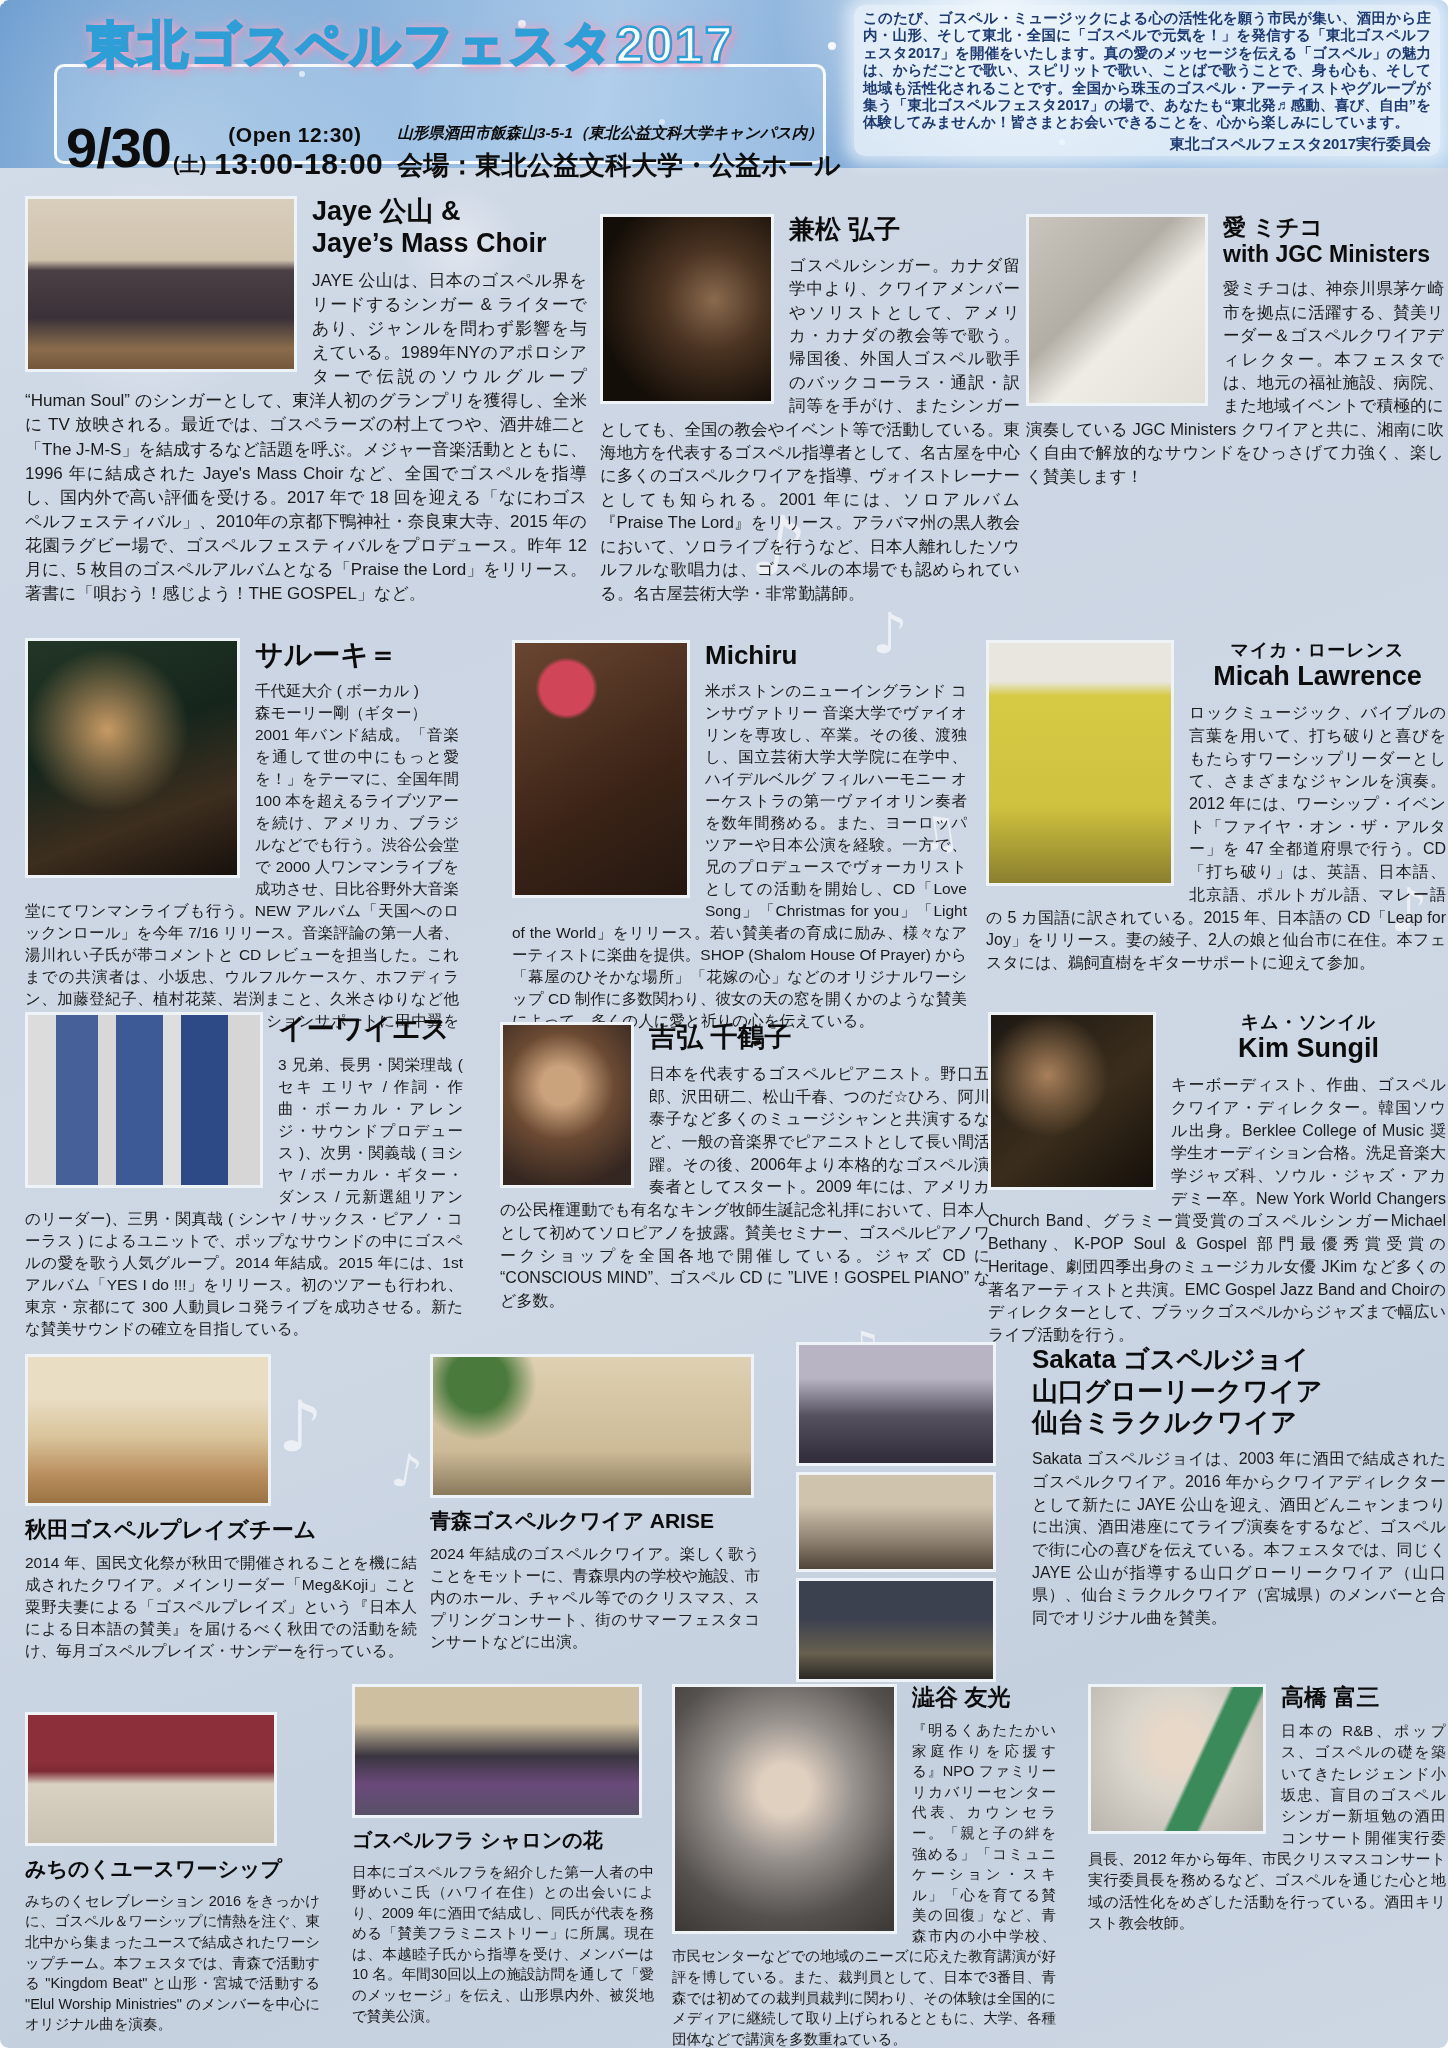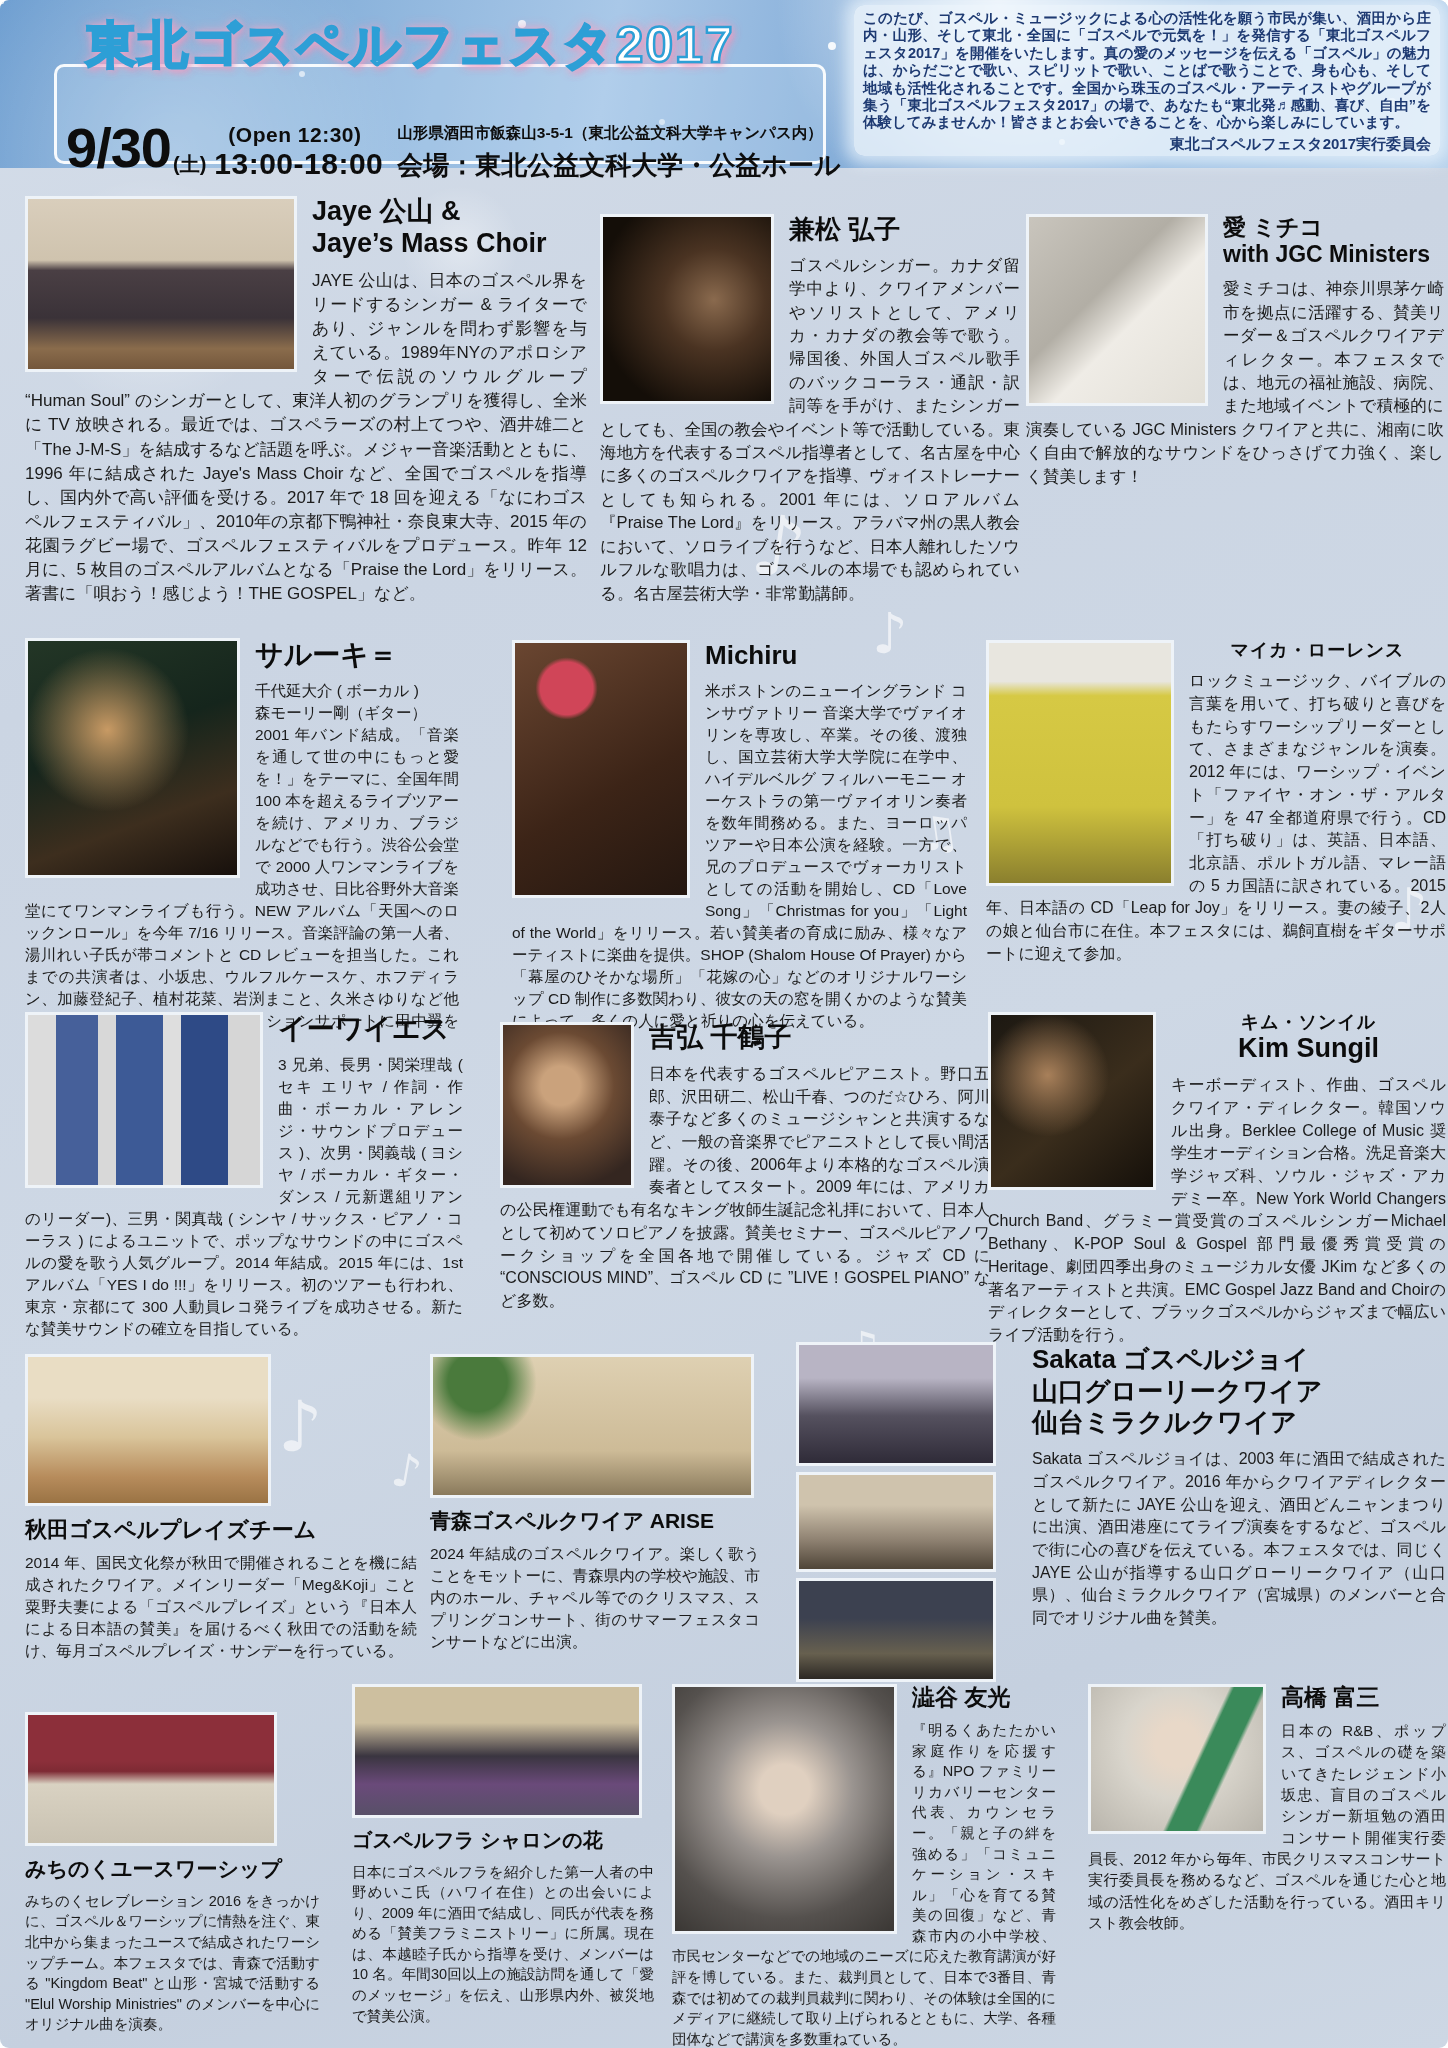--- a/index.html
+++ b/index.html
@@ -24,21 +24,21 @@
     color:#ffffff;-webkit-text-stroke:2.5px #2d9fd6;
     text-shadow:0 0 7px rgba(244,172,200,.95),0 0 13px rgba(242,160,195,.9),3px 4px 7px rgba(228,146,188,.85);
     white-space:nowrap;}
   .date-row{position:absolute;left:66px;top:94px;display:flex;align-items:flex-start;color:#0d0d0d;margin-top:27px;}
   .d-big{font-size:56px;font-weight:800;line-height:.95;letter-spacing:-1px;}
   .d-day{font-size:20px;font-weight:700;margin:30px 8px 0 2px;}
   .d-col{display:flex;flex-direction:column;margin-top:2px;}
   .d-open{font-size:21px;font-weight:700;letter-spacing:.5px;margin-left:14px;}
   .d-time{font-size:30px;font-weight:800;letter-spacing:.5px;}
   .d-addr{display:flex;flex-direction:column;margin:2px 0 0 14px;}
-  .d-addr1{font-size:15.5px;font-weight:700;}
+  .d-addr1{font-size:15.5px;font-weight:700;font-style:italic;}
   .d-addr2{font-size:26px;font-weight:800;margin-top:4px;}
   .intro-panel{position:absolute;right:8px;top:5px;width:568px;padding:5px 9px 3px;
     color:#1e3a72;font-size:14.5px;font-weight:600;line-height:1.2;text-align:justify;
     background:rgba(238,246,253,.78);border-radius:10px;box-shadow:0 0 16px 8px rgba(238,246,253,.7);}
   .committee{text-align:right;font-weight:800;font-size:15px;margin-top:3px;}
   
   .note{position:absolute;color:rgba(255,255,255,.62);font-family:"DejaVu Sans",sans-serif;line-height:1;}
   .bokeh{position:absolute;border-radius:50%;background:radial-gradient(circle,rgba(255,255,255,.38) 0%,rgba(255,255,255,0) 70%);}
   
   .profile{position:absolute;}
@@ -122,20 +122,21 @@
   <section class="profile" style="left:512px;top:640px;width:455px;">
     <div class="photo" style="width:178px;height:258px;background:radial-gradient(circle at 30% 18%,#d04558 0%,#d04558 11%,rgba(208,69,88,0) 13%),linear-gradient(150deg,#6a4631 0%,#3c2417 58%,#241710 100%);"></div>
     <h2 style="font-size:26px;">Michiru</h2>
     <p style="font-size:15.5px;">米ボストンのニューイングランド コンサヴァトリー 音楽大学でヴァイオリンを専攻し、卒業。その後、渡独し、国立芸術大学大学院に在学中、ハイデルベルグ フィルハーモニー オーケストラの第一ヴァイオリン奏者を数年間務める。また、ヨーロッパツアーや日本公演を経験。一方で、兄のプロデュースでヴォーカリストとしての活動を開始し、CD「Love Song」「Christmas for you」「Light of the World」をリリース。若い賛美者の育成に励み、様々なアーティストに楽曲を提供。SHOP (Shalom House Of Prayer) から「幕屋のひそかな場所」「花嫁の心」などのオリジナルワーシップ CD 制作に多数関わり、彼女の天の窓を開くかのような賛美によって、多くの人に愛と祈りの心を伝えている。</p>
   </section>
 
   <section class="profile" style="left:986px;top:640px;width:460px;">
     <div class="photo" style="width:188px;height:246px;background:linear-gradient(180deg,#e8e6df 0%,#e8e6df 16%,#d6c944 22%,#cfc23e 68%,#8a7f2e 100%);"></div>
     <h2 class="h-side">
         <span class="kana">マイカ・ローレンス</span>
+        <span class="en">Micah Lawrence</span>
       </h2>
     <p style="font-size:16px;">ロックミュージック、バイブルの言葉を用いて、打ち破りと喜びをもたらすワーシップリーダーとして、さまざまなジャンルを演奏。2012 年には、ワーシップ・イベント「ファイヤ・オン・ザ・アルター」を 47 全都道府県で行う。CD「打ち破り」は、英語、日本語、北京語、ポルトガル語、マレー語の 5 カ国語に訳されている。2015 年、日本語の CD「Leap for Joy」をリリース。妻の綾子、2人の娘と仙台市に在住。本フェスタには、鵜飼直樹をギターサポートに迎えて参加。</p>
   </section>
 
   <section class="profile" style="left:25px;top:1012px;width:438px;">
     <div class="photo" style="width:238px;height:176px;background:linear-gradient(90deg,#dcdcdc 0%,#dcdcdc 12%,#46609a 12%,#46609a 30%,#d8d8d8 30%,#d8d8d8 38%,#3d5a96 38%,#3d5a96 58%,#dedede 58%,#dedede 66%,#2e4a86 66%,#2e4a86 86%,#d6d6d6 86%),linear-gradient(180deg,#e3e3e3 0%,#cfcfd1 100%);"></div>
     <h2 style="font-size:28px;">イーワイエス</h2>
     <p style="font-size:15.5px;">3 兄弟、長男・関栄理哉 ( セキ エリヤ / 作詞・作曲・ボーカル・アレンジ・サウンドプロデュース )、次男・関義哉 ( ヨシヤ / ボーカル・ギター・ダンス / 元新選組リアンのリーダー)、三男・関真哉 ( シンヤ / サックス・ピアノ・コーラス ) によるユニットで、ポップなサウンドの中にゴスペルの愛を歌う人気グループ。2014 年結成。2015 年には、1st アルバム「YES I do !!!」をリリース。初のツアーも行われ、東京・京都にて 300 人動員レコ発ライブを成功させる。新たな賛美サウンドの確立を目指している。</p>
   </section>
 

